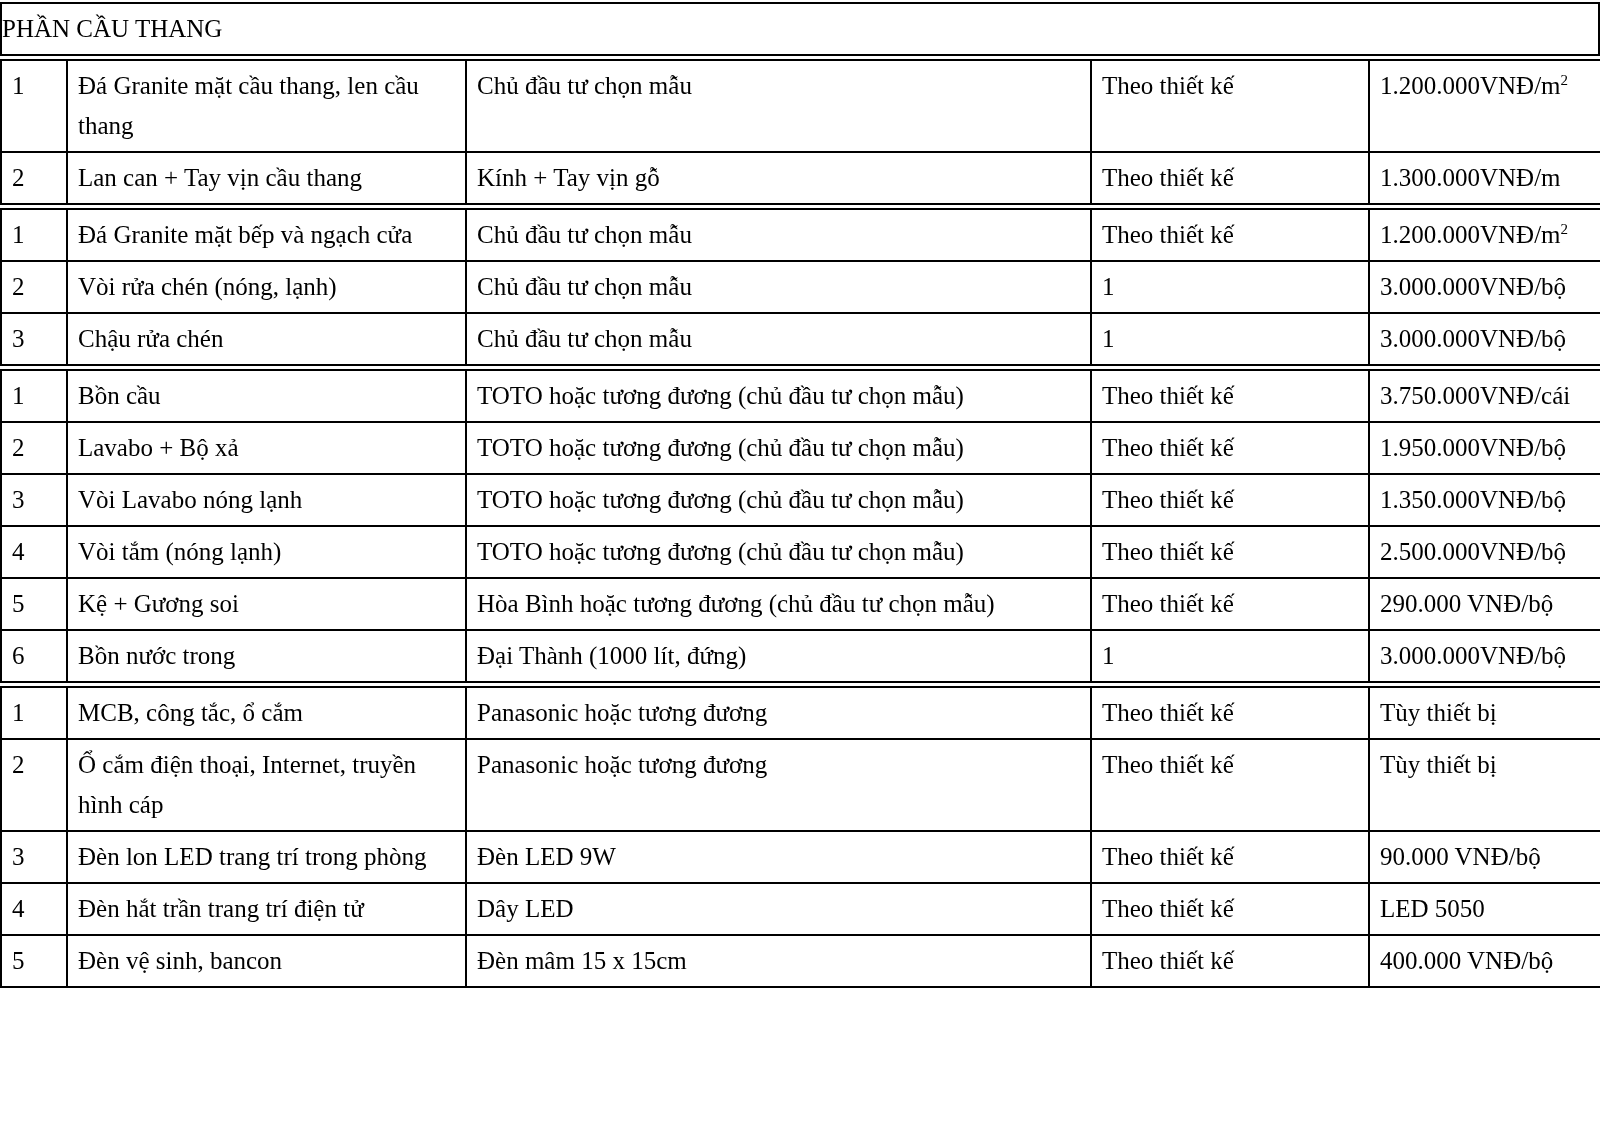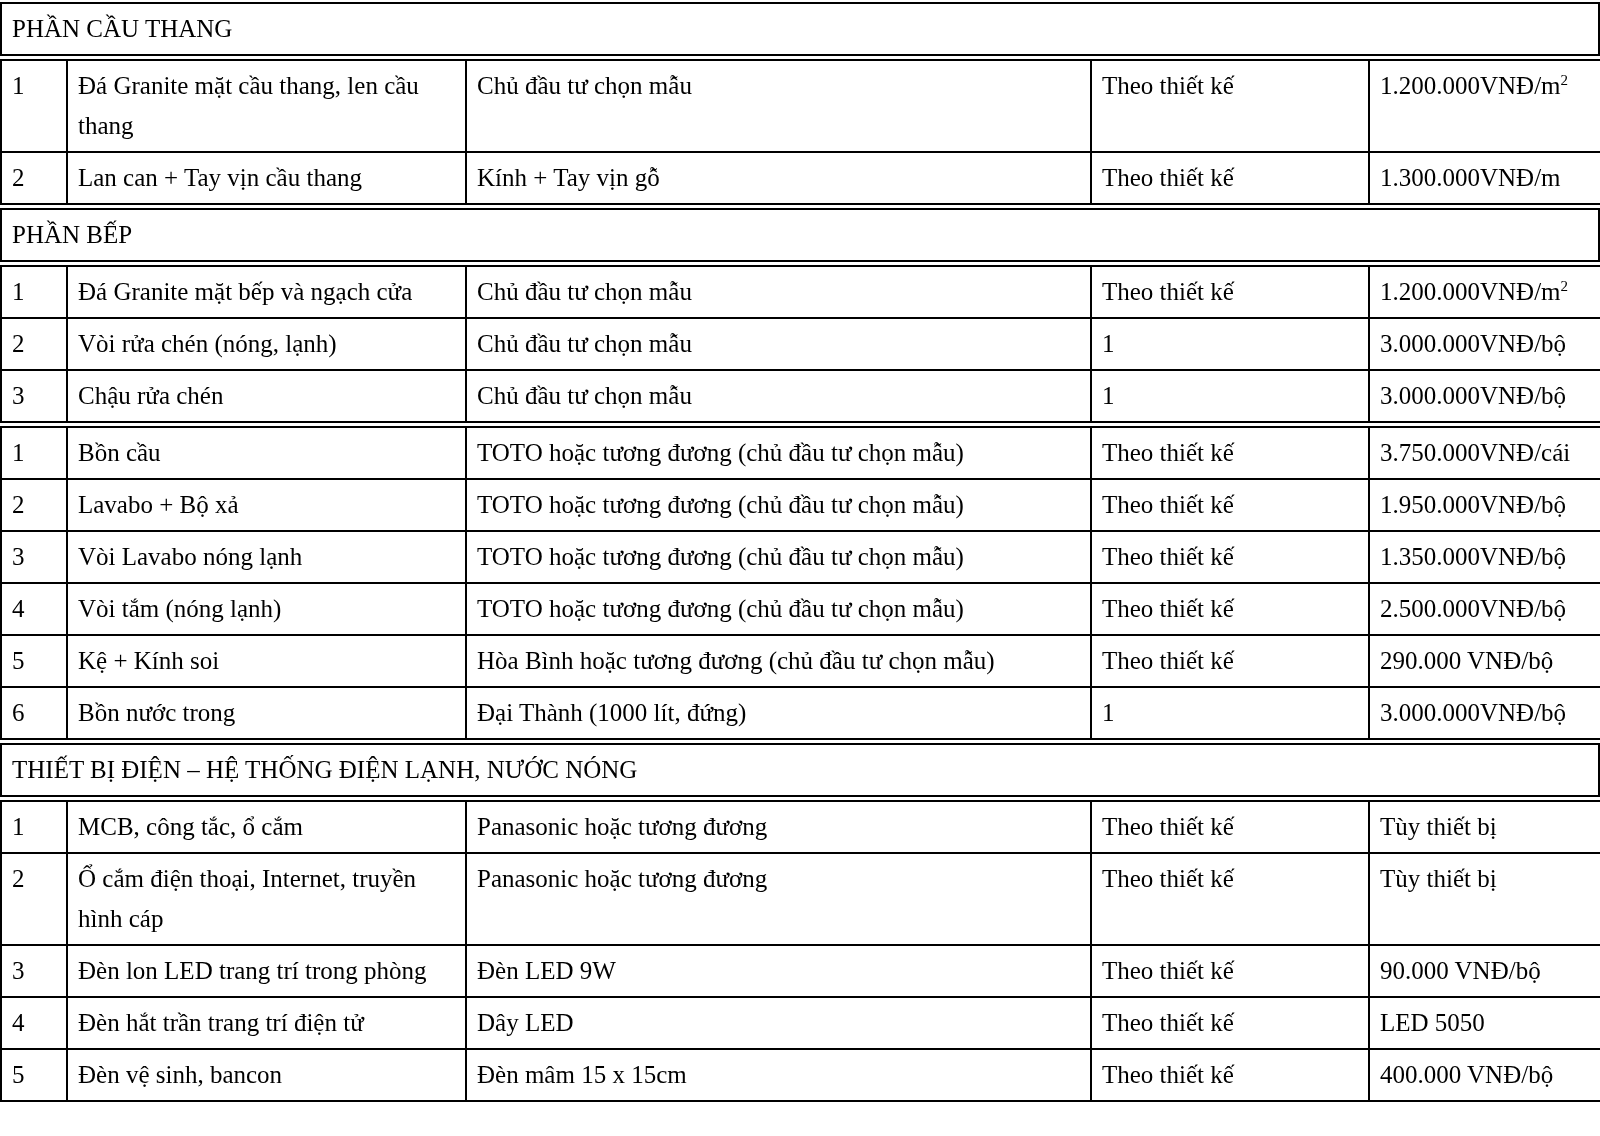--- a/index.html
+++ b/index.html
@@ -16,21 +16,21 @@
   }
   .sheet {
     width: 1600px;
     padding-top: 2px;
   }
   .section-block {
     margin-bottom: 3px;
   }
   .section-header {
     border: 2px solid #000;
-    padding: 5px 10px;
+    padding: 5px 0;
     line-height: 40px;
     margin-bottom: 3px;
     width: 1600px;
   }
   table.items {
     border-collapse: collapse;
     table-layout: fixed;
     width: 1600px;
   }
   table.items td {
@@ -81,21 +81,20 @@
     <td class="col-item">Lan can + Tay vịn cầu thang</td>
     <td class="col-spec">Kính + Tay vịn gỗ</td>
     <td class="col-qty">Theo thiết kế</td>
     <td class="col-price"><span>1.300.000VNĐ/m</span></td>
   </tr>
 </tbody>
     </table>
   </div>
 
   <div class="section-block">
-    <div class="section-header">PHẦN BẾP</div>
     <table class="items">
       <colgroup>
         <col class="c-no">
           <col class="c-item">
           <col class="c-spec">
           <col class="c-qty">
           <col class="c-price">
       </colgroup>
       <tbody>
   <tr>
@@ -162,39 +161,38 @@
   <tr>
     <td class="col-no">4</td>
     <td class="col-item">Vòi tắm (nóng lạnh)</td>
     <td class="col-spec">TOTO hoặc tương đương (chủ đầu tư chọn mẫu)</td>
     <td class="col-qty">Theo thiết kế</td>
     <td class="col-price"><span>2.500.000VNĐ/bộ</span></td>
   </tr>
 
   <tr>
     <td class="col-no">5</td>
-    <td class="col-item">Kệ + Kính soi</td>
+    <td class="col-item">Kệ + Gương soi</td>
     <td class="col-spec">Hòa Bình hoặc tương đương (chủ đầu tư chọn mẫu)</td>
     <td class="col-qty">Theo thiết kế</td>
     <td class="col-price"><span>290.000 VNĐ/bộ</span></td>
   </tr>
 
   <tr>
     <td class="col-no">6</td>
     <td class="col-item">Bồn nước trong</td>
     <td class="col-spec">Đại Thành (1000 lít, đứng)</td>
     <td class="col-qty">1</td>
     <td class="col-price"><span>3.000.000VNĐ/bộ</span></td>
   </tr>
 </tbody>
     </table>
   </div>
 
   <div class="section-block">
-    <div class="section-header">THIẾT BỊ ĐIỆN – HỆ THỐNG ĐIỆN LẠNH, NƯỚC NÓNG</div>
     <table class="items">
       <colgroup>
         <col class="c-no">
           <col class="c-item">
           <col class="c-spec">
           <col class="c-qty">
           <col class="c-price">
       </colgroup>
       <tbody>
   <tr>

